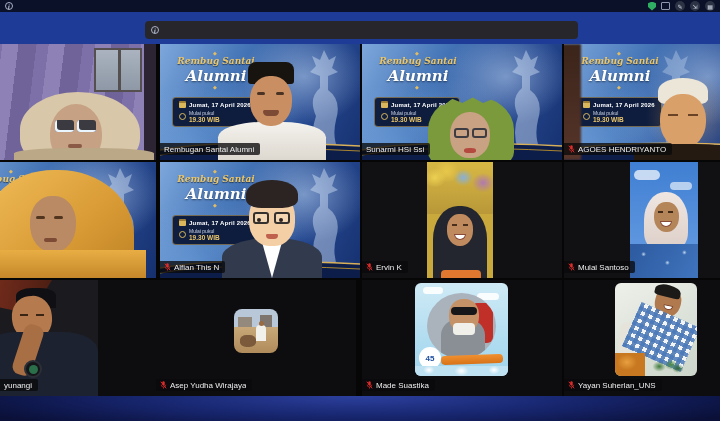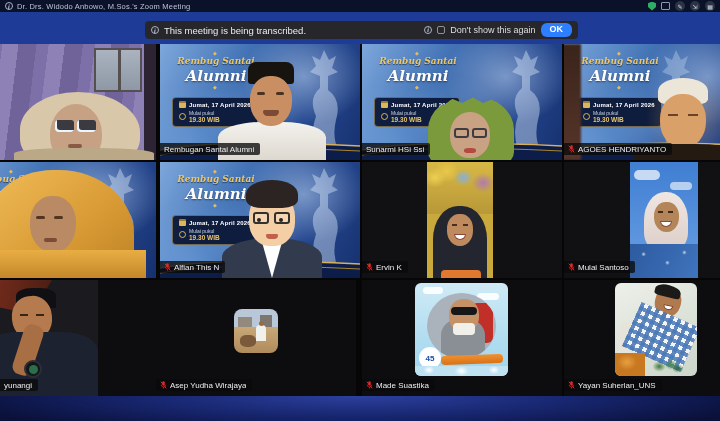--- a/index.html
+++ b/index.html
@@ -60,41 +60,33 @@
 
   .abs{position:absolute}
 </style>
 </head>
 <body>
 
 <div class="screen">
 
   <div class="titlebar">
     <div class="ico-i">i</div>
-    <div class="wtitle">Dr. Drs. Widodo Anbowo, M.Sos.'s Zoom Meeting</div>
     <div class="tb-icons">
       <div class="shield"></div>
       <div class="sq-icon"></div>
       <div class="circ-btn">✎</div>
       <div class="circ-btn">⇲</div>
       <div class="circ-btn">▦</div>
     </div>
   </div>
 
   <div class="bluezone"></div>
 
   <div class="banner">
     <div class="ico-i">i</div>
-    <div class="msg">This meeting is being transcribed.</div>
-    <div class="right">
-      <div class="ico-i">i</div>
-      <div class="chk"></div>
-      <div class="chk-label">Don't show this again</div>
-      <button class="okbtn">OK</button>
-    </div>
   </div>
 
   <div class="stage">
 
     <div class="tile" style="left:-44px;top:0">
       <div class="abs" style="inset:0;background:repeating-linear-gradient(97deg,#8d81b5 0 16px,#6f639a 16px 34px,#7d70a8 34px 46px)"></div>
       <div class="abs" style="right:14px;top:4px;width:48px;height:44px;background:linear-gradient(#aab3bf,#8e98a6);border:2px solid #55504f"></div>
       <div class="abs" style="right:35px;top:4px;width:3px;height:44px;background:#55504f"></div>
       <div class="abs" style="right:0;top:0;width:12px;height:116px;background:#2c2433"></div>
       <div class="abs" style="left:64px;top:48px;width:120px;height:78px;background:#d9c7a9;border-radius:48% 52% 40% 40%"></div>

